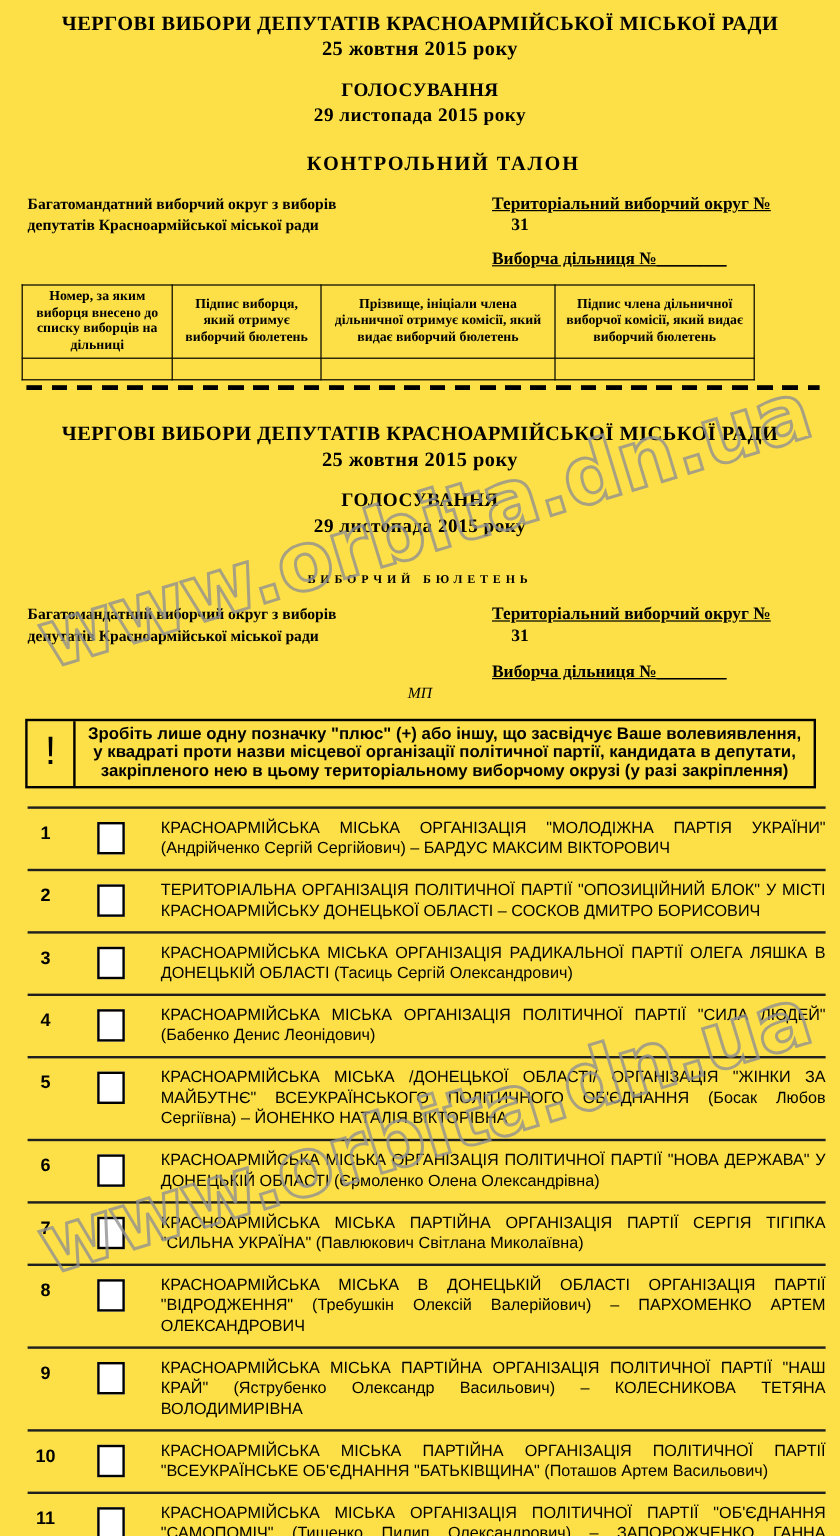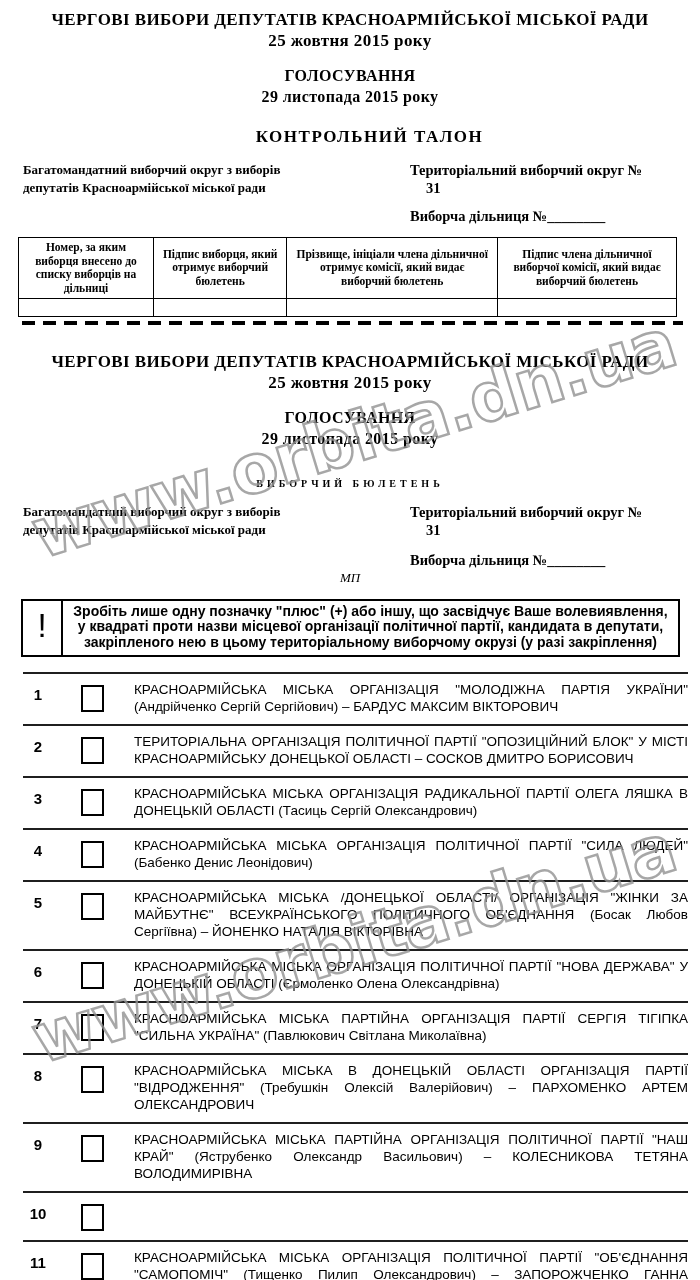--- a/index.html
+++ b/index.html
@@ -1,37 +1,37 @@
 <!DOCTYPE html>
 <html><head>
 <meta charset="utf-8">
 <style>
   * { margin:0; padding:0; box-sizing:border-box; }
   html,body { background:#888; }
   .page {
     position:relative; width:700px; height:1280px; margin:0 auto;
-    background:#ffffff; color:#000; overflow:hidden;
+    background:#fde047; color:#000; overflow:hidden;
     font-family:"Liberation Serif", serif;
   }
   
   .title-block { text-align:center; font-weight:bold; font-size:17px; line-height:21px; letter-spacing:.4px; }
   .sec1 .title-block { padding-top:9px; }
   .vote-block { text-align:center; font-weight:bold; font-size:16px; line-height:21px; margin-top:14px; letter-spacing:.4px; }
   .talon-heading { text-align:center; font-weight:bold; font-size:17px; letter-spacing:1.5px; margin-top:20px;padding-left:39px; }
   .bulletin-heading { text-align:center; font-weight:bold; font-size:10px; letter-spacing:4px; margin-top:29px; }
   
   .columns { display:flex; justify-content:space-between; margin:14px 28px 0 23px; }
   .col-left { width:335px; font-weight:bold; font-size:13px; line-height:18px; }
-  .col-right { width:262px; font-weight:bold; font-size:14.5px; line-height:18px; }
+  .col-right { width:262px; font-weight:bold; font-size:14.5px; line-height:18px;text-decoration:underline; }
   .terr-num { display:inline-block; margin-left:16px; }
   .precinct { margin-top:10px; }
   .sec2 .precinct { margin-top:12px; }
   .seal { text-align:center; font-style:italic; font-size:13px; line-height:16px; margin-top:1px; }
   
-  .issue-table { border-collapse:collapse; margin:12px 0 0 18px; width:659px; table-layout:fixed; }
+  .issue-table { border-collapse:collapse; margin:12px 0 0 18px; width:611px; table-layout:fixed; }
   .issue-table th, .issue-table td { border:1px solid #000; }
   .issue-table th { font-size:11.5px; font-weight:bold; line-height:13.5px; text-align:center; vertical-align:middle; padding:3px 8px; height:41px; }
   .issue-table td { height:18px; }
   .c1{width:20.5%;} .c2{width:20.3%;margin-left:30px;} .c3{width:32%;} .c4{width:27.2%;}
   .tear-label { text-align:center; font-size:11px; margin-top:2px; }
   .tear-dash { height:3.5px; margin:4px 17px 0 22px;
     background:repeating-linear-gradient(90deg,#000 0 13px,transparent 13px 21px); }
   
   .sec2 { margin-top:26px; }
   .warn-box { display:flex; margin:13px 20px 0 21px; border:2.5px solid #000; }
@@ -182,20 +182,21 @@
 
   <div class="cand-row">
     <div class="cand-num">9</div>
     <div class="cand-box"></div>
     <div class="cand-text">КРАСНОАРМІЙСЬКА МІСЬКА ПАРТІЙНА ОРГАНІЗАЦІЯ ПОЛІТИЧНОЇ ПАРТІЇ "НАШ КРАЙ" (Яструбенко Олександр Васильович) – КОЛЕСНИКОВА ТЕТЯНА ВОЛОДИМИРІВНА</div>
   </div>
 
   <div class="cand-row">
     <div class="cand-num">10</div>
     <div class="cand-box"></div>
+    <div class="cand-text">КРАСНОАРМІЙСЬКА МІСЬКА ПАРТІЙНА ОРГАНІЗАЦІЯ ПОЛІТИЧНОЇ ПАРТІЇ "ВСЕУКРАЇНСЬКЕ ОБ'ЄДНАННЯ "БАТЬКІВЩИНА" (Поташов Артем Васильович)</div>
   </div>
 
   <div class="cand-row">
     <div class="cand-num">11</div>
     <div class="cand-box"></div>
     <div class="cand-text">КРАСНОАРМІЙСЬКА МІСЬКА ОРГАНІЗАЦІЯ ПОЛІТИЧНОЇ ПАРТІЇ "ОБ'ЄДНАННЯ "САМОПОМІЧ" (Тищенко Пилип Олександрович) – ЗАПОРОЖЧЕНКО ГАННА КОСТЯНТИНІВНА</div>
   </div>
 
 </div>
   </div>

